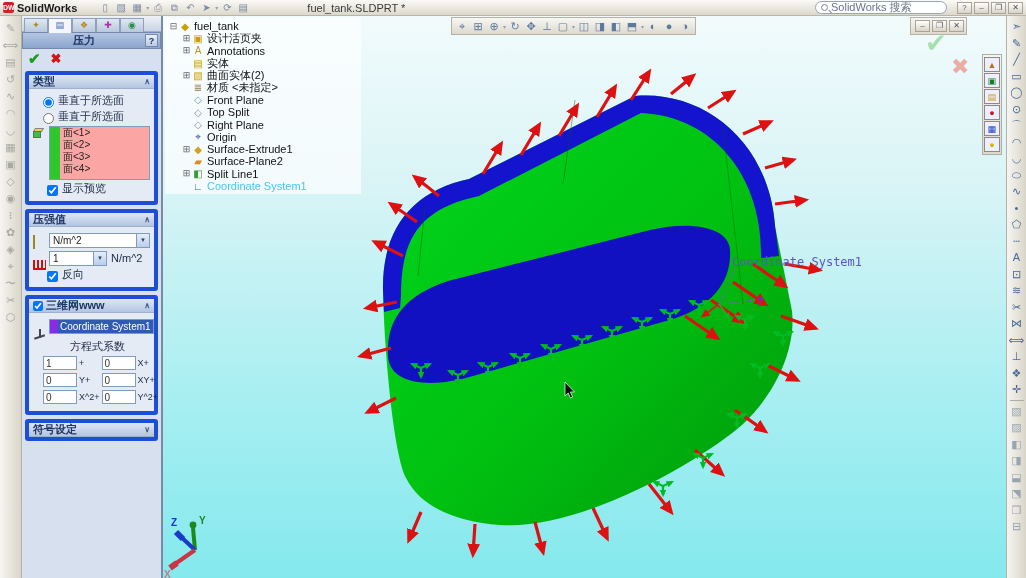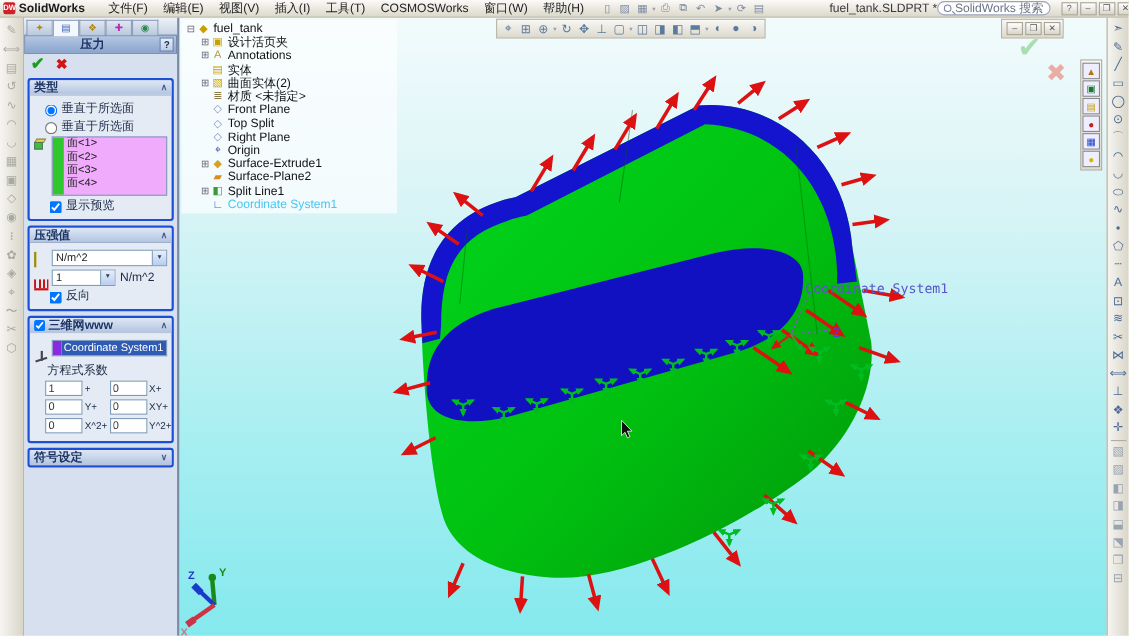--- a/index.html
+++ b/index.html
@@ -41,43 +41,43 @@
   .pm-tab.active { background:#f4f8fe; height:15px; }
   #pm-title { height:17px; background:linear-gradient(#b4c6e2,#8aa5cd); border:1px solid #7489ad;
     display:flex; align-items:center; font-weight:bold; color:#1d3565; }
   #pm-title span.t { flex:1; text-align:center; }
   #pm-help { width:13px; height:13px; margin-right:2px; background:linear-gradient(#e8eef8,#bccbe2);
     border:1px solid #7489ad; text-align:center; line-height:12px; font-size:9px; color:#1d3565; }
   #pm-actions { height:20px; display:flex; align-items:center; gap:10px; padding-left:6px; }
   #ok-btn { color:#1d9e1d; font-size:15px; font-weight:bold; line-height:16px; }
   #cancel-btn { color:#d11414; font-size:13px; font-weight:bold; line-height:16px; }
 
-  .group { margin:2px 3px 4px 3px; border:2px solid #1d4ed8; border-radius:3px; background:#e5ebf5; }
+  .group { margin:2px 3px 4px 3px; border:4px solid #1d4ed8; border-radius:3px; background:#e5ebf5; }
   .group-header { height:14px; background:linear-gradient(#dee7f5,#b3c5e1); border-bottom:1px solid #9fb0cc;
     font-weight:bold; color:#1d3565; padding:0 4px; display:flex; align-items:center; border-radius:2px 2px 0 0;}
   .group-header .chev { margin-left:auto; font-size:8px; color:#44588a; }
   .group-body { padding:3px 4px 5px 4px; }
   .radio-row,.check-row { display:flex; align-items:flex-end; height:16px; color:#1a2a45; }
   .radio-row input,.check-row input { width:11px; height:11px; margin:0 4px 0 10px; }
   .check-row input { margin-left:14px; }
   .sel-row { display:flex; margin-top:2px; }
   .row-icon { width:16px; flex:none; padding-top:2px; }
-  #faces-list { flex:1; height:54px; background:#f0abfc; border:1px solid #7f9db9; position:relative; overflow:hidden; }
+  #faces-list { flex:1; height:54px; background:#fca5a5; border:1px solid #7f9db9; position:relative; overflow:hidden; }
   #faces-stripe { position:absolute; left:0; top:0; bottom:0; width:10px; background:#2ec82e; }
   .face-item { margin-left:13px; line-height:12px; color:#222; font-size:10px; }
   .combo { flex:1; height:15px; background:#fff; border:1px solid #7f9db9; display:flex; align-items:center; }
   .combo .val { flex:1; padding-left:3px; color:#222; font-size:10px; }
   .combo .drop { width:13px; height:13px; background:linear-gradient(#e6eefc,#b9cdf0); border-left:1px solid #7f9db9;
     text-align:center; font-size:6px; line-height:13px; color:#345; }
   .unit-label { margin-left:4px; color:#1a2a45; line-height:15px; }
   .field-row { display:flex; align-items:center; margin-top:3px; }
   #cs-box { flex:1; height:15px; background:#fff; border:1px solid #7f9db9; display:flex; }
   #cs-stripe { width:8px; background:#8a2be2; }
   #cs-text { background:#2f5bb5; color:#fff; font-size:10px; line-height:13px; padding:0 2px; white-space:nowrap; }
-  #coeff-label { margin:5px 0 2px 12px; color:#1a2a45; }
+  #coeff-label { margin:5px 0 2px 12px; color:#1a2a45;text-align:center; }
   #coeff-grid { display:grid; grid-template-columns:1fr 1fr; gap:3px 2px; padding:0 2px 2px 10px; }
   .coeff-cell { display:flex; align-items:center; }
   .coeff-cell input { width:34px; height:14px; border:1px solid #7f9db9; font-size:10px; padding-left:2px; color:#333; }
   .coeff-cell span { margin-left:2px; font-size:9px; color:#1a2a45; white-space:nowrap; }
 
   
   .mini-cube { width:13px; height:11px; position:relative; }
   .mini-cube .top { position:absolute; left:1px; top:0; width:9px; height:4px; background:#e8d44c; transform:skewX(-30deg); border:1px solid #887; }
   .mini-cube .front { position:absolute; left:0; top:3px; width:8px; height:7px; background:#3fbf3f; border:1px solid #575; }
   .mini-page { width:10px; height:12px; background:#f2e24a; border:1px solid #998a20; position:relative; }
@@ -137,21 +137,20 @@
   #right-toolbar .dim { color:#9aa4b0; }
 </style>
 </head>
 <body>
 
 <div id="screen">
 
   <div id="menubar">
     <div id="logo">DW</div>
     <div id="appname">SolidWorks</div>
-    <div id="menus"><span class="menu-item">文件(F)</span><span class="menu-item">编辑(E)</span><span class="menu-item">视图(V)</span><span class="menu-item">插入(I)</span><span class="menu-item">工具(T)</span><span class="menu-item">COSMOSWorks</span><span class="menu-item">窗口(W)</span><span class="menu-item">帮助(H)</span></div>
     <div id="std-tools">
         <span class="tool-glyph">▯</span>
         <span class="tool-glyph">▨</span>
         <span class="tool-glyph">▦</span>
         <span class="caret">▾</span>
         <span class="tool-glyph">⎙</span>
         <span class="tool-glyph">⧉</span>
         <span class="tool-glyph">↶</span>
         <span class="tool-glyph">➤</span>
         <span class="caret">▾</span>

